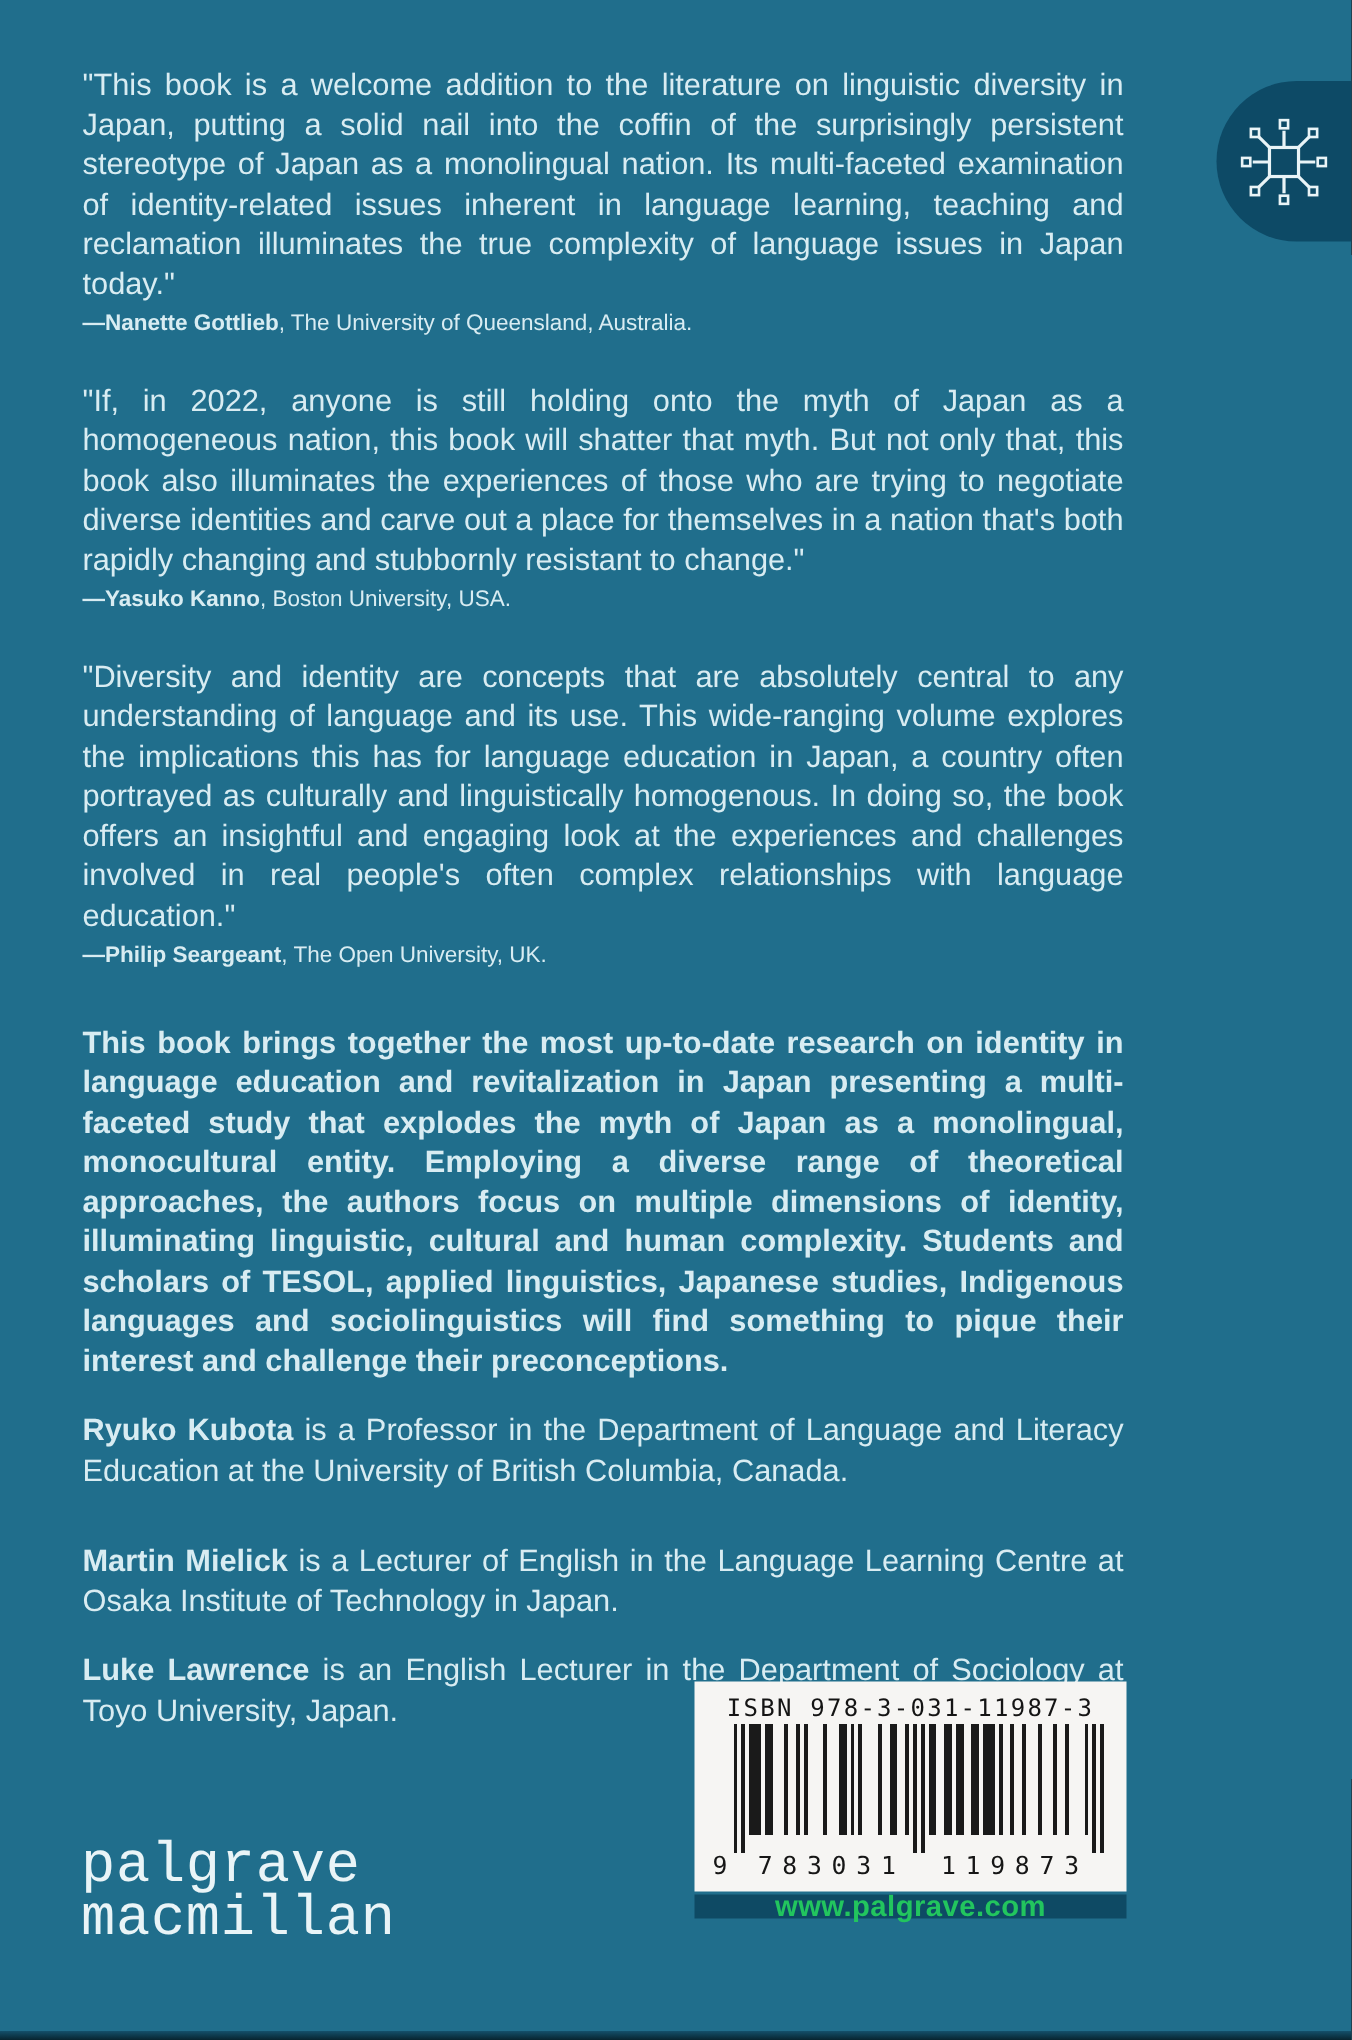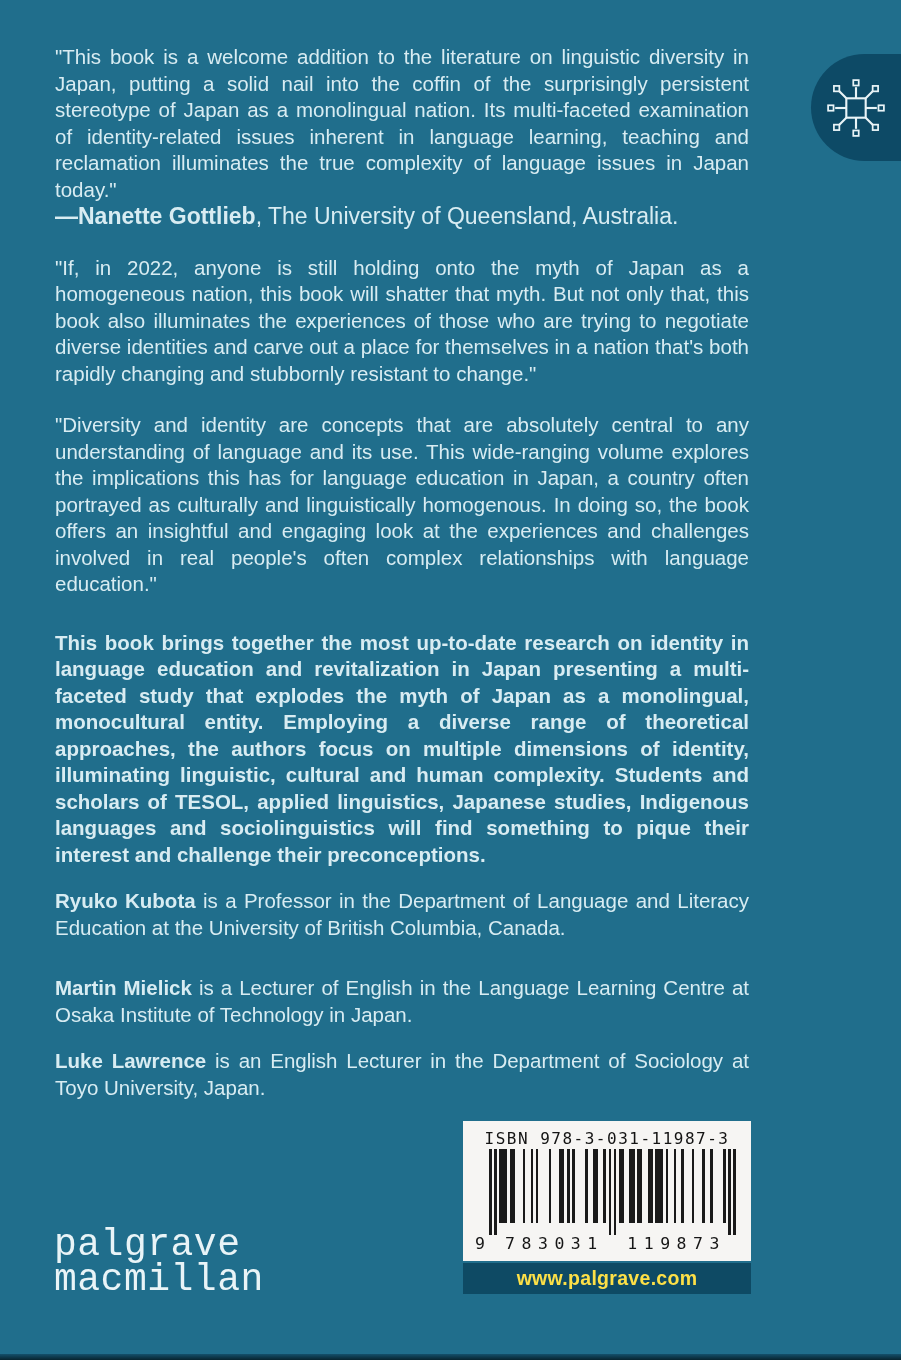--- a/index.html
+++ b/index.html
@@ -3,21 +3,21 @@
 <meta charset="utf-8">
 <style>
   html,body{margin:0;padding:0;background:#222;}
   .cover{
     position:relative;width:901px;height:1360px;overflow:hidden;
     background:var(--background,#206e8c);
     font-family:"Liberation Sans",sans-serif;
   }
   .text-col{position:absolute;left:55px;top:44px;width:694px;color:var(--text,#d8ecf2);}
   .body-text{margin:0;font-size:20.5px;line-height:26.5px;text-align:justify;}
-  .attribution{margin:0;font-size:23px;line-height:26.5px;}
+  .attribution{margin:0;font-size:15px;line-height:26.5px;}
   .bold-name{font-weight:bold;}
   .quote-block{margin:0 0 25px 0;}
   .description{margin:32px 0 0 0;font-weight:bold;}
   .bio{margin:20px 0 0 0;font-size:20.5px;line-height:26.5px;text-align:justify;}
   .bio.first{margin-top:34px;}
 
   .corner-badge{
     position:absolute;top:54px;right:0;width:90px;height:107px;
     background:var(--badge,#0d4a66);border-radius:54px 0 0 54px;
     display:flex;align-items:center;justify-content:center;
@@ -28,23 +28,23 @@
   .barcode-box{
     background:var(--barcode_bg,#f6f5f3);box-sizing:border-box;
     height:140px;padding:8px 9px 0 9px;
   }
   .isbn-label{
     font-family:"DejaVu Sans Mono",monospace;font-size:16px;letter-spacing:1.5px;
     color:#141414;text-align:center;white-space:nowrap;
   }
   .ean-svg{display:block;margin:1px auto 0 auto;}
   .website-band{
-    margin-top:2px;background:var(--website_band,#0e4a64);height:31px;
+    margin-top:2px;background:var(--website_band,#0e4a64);height:16px;
     display:flex;align-items:center;justify-content:center;
-    color:#fde047;font-weight:bold;font-size:19.5px;letter-spacing:0.3px;
+    color:#22c55e;font-weight:bold;font-size:19.5px;letter-spacing:0.3px;
   }
 
   .publisher-logo{position:absolute;left:54px;top:1224px;color:#e9f4f7;font-family:Liberation Mono, monospace;}
   .logo-line1{font-size:38px;line-height:42px;letter-spacing:0.5px;}
   .logo-line2{font-size:38px;line-height:32px;letter-spacing:0.5px;margin-top:-2px;}
 
   .bottom-edge{
     position:absolute;left:0;right:0;bottom:0;height:6px;
     background:linear-gradient(180deg,#14506b,#07242f);
   }
@@ -78,24 +78,26 @@
 
   <div class="text-col">
 
     <div class="quote-block">
       <p class="body-text">"This book is a welcome addition to the literature on linguistic diversity in Japan, putting a solid nail into the coffin of the surprisingly persistent stereotype of Japan as a monolingual nation. Its multi-faceted examination of identity-related issues inherent in language learning, teaching and reclamation illuminates the true complexity of language issues in Japan today."</p>
       <p class="attribution"><span class="bold-name">—Nanette Gottlieb</span><span>, The University of Queensland, Australia.</span></p>
     </div>
 
     <div class="quote-block">
       <p class="body-text">"If, in 2022, anyone is still holding onto the myth of Japan as a homogeneous nation, this book will shatter that myth. But not only that, this book also illuminates the experiences of those who are trying to negotiate diverse identities and carve out a place for themselves in a nation that's both rapidly changing and stubbornly resistant to change."</p>
+      <p class="attribution"><span class="bold-name">—Yasuko Kanno</span><span>, Boston University, USA.</span></p>
     </div>
 
     <div class="quote-block">
       <p class="body-text">"Diversity and identity are concepts that are absolutely central to any understanding of language and its use. This wide-ranging volume explores the implications this has for language education in Japan, a country often portrayed as culturally and linguistically homogenous. In doing so, the book offers an insightful and engaging look at the experiences and challenges involved in real people's often complex relationships with language education."</p>
+      <p class="attribution"><span class="bold-name">—Philip Seargeant</span><span>, The Open University, UK.</span></p>
     </div>
 
     <p class="body-text description">This book brings together the most up-to-date research on identity in language education and revitalization in Japan presenting a multi-faceted study that explodes the myth of Japan as a monolingual, monocultural entity. Employing a diverse range of theoretical approaches, the authors focus on multiple dimensions of identity, illuminating linguistic, cultural and human complexity. Students and scholars of TESOL, applied linguistics, Japanese studies, Indigenous languages and sociolinguistics will find something to pique their interest and challenge their preconceptions.</p>
 
     <p class="bio"><span class="bold-name">Ryuko Kubota</span><span> is a Professor in the Department of Language and Literacy Education at the University of British Columbia, Canada.</span></p>
 
     <p class="bio first"><span class="bold-name">Martin Mielick</span><span> is a Lecturer of English in the Language Learning Centre at Osaka Institute of Technology in Japan.</span></p>
 
     <p class="bio"><span class="bold-name">Luke Lawrence</span><span> is an English Lecturer in the Department of Sociology at Toyo University, Japan.</span></p>
 

